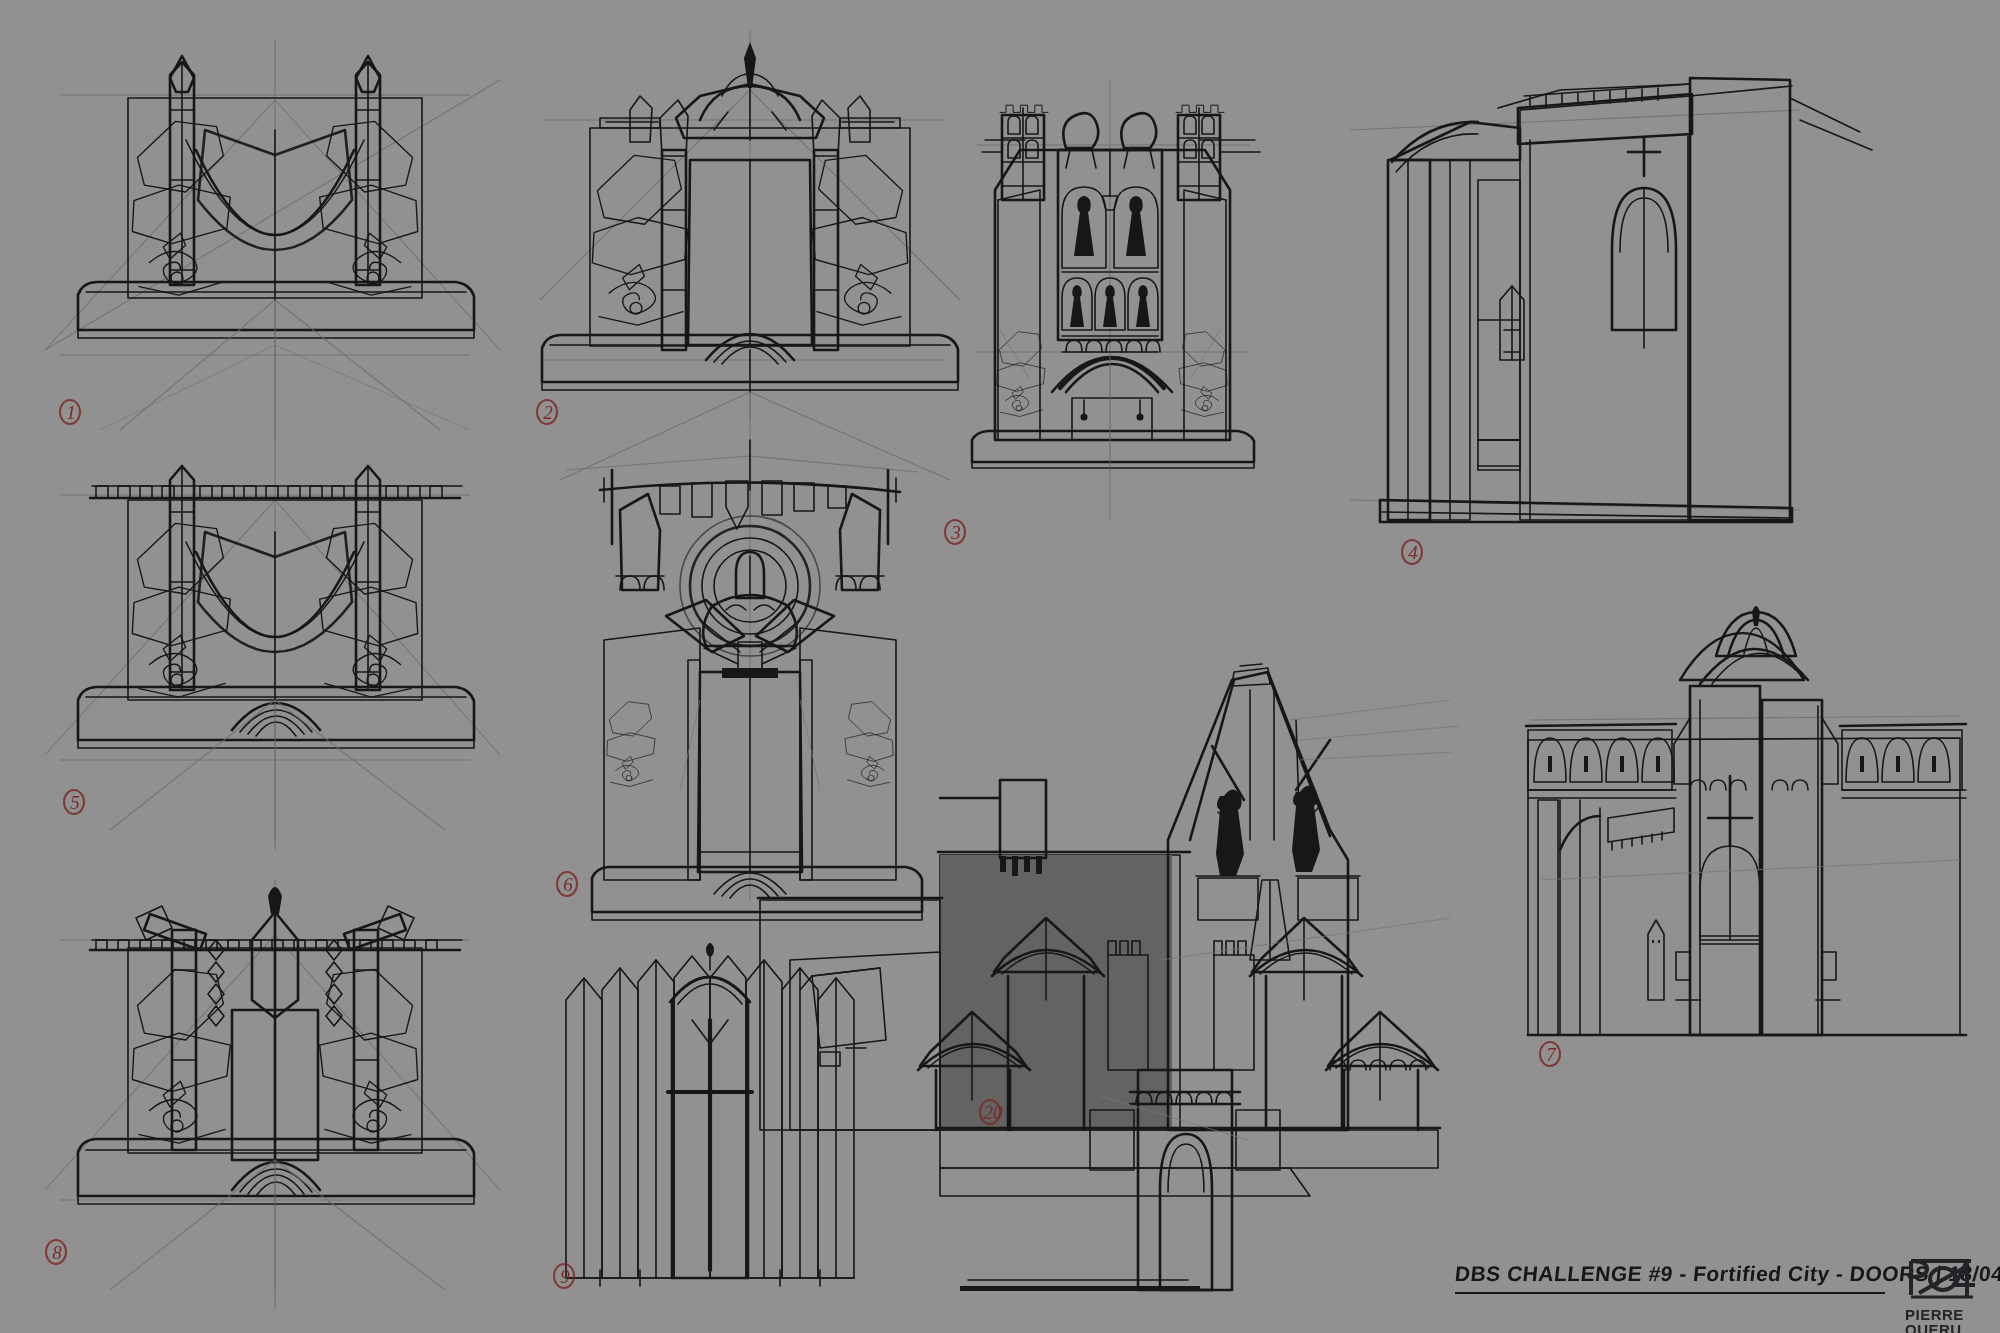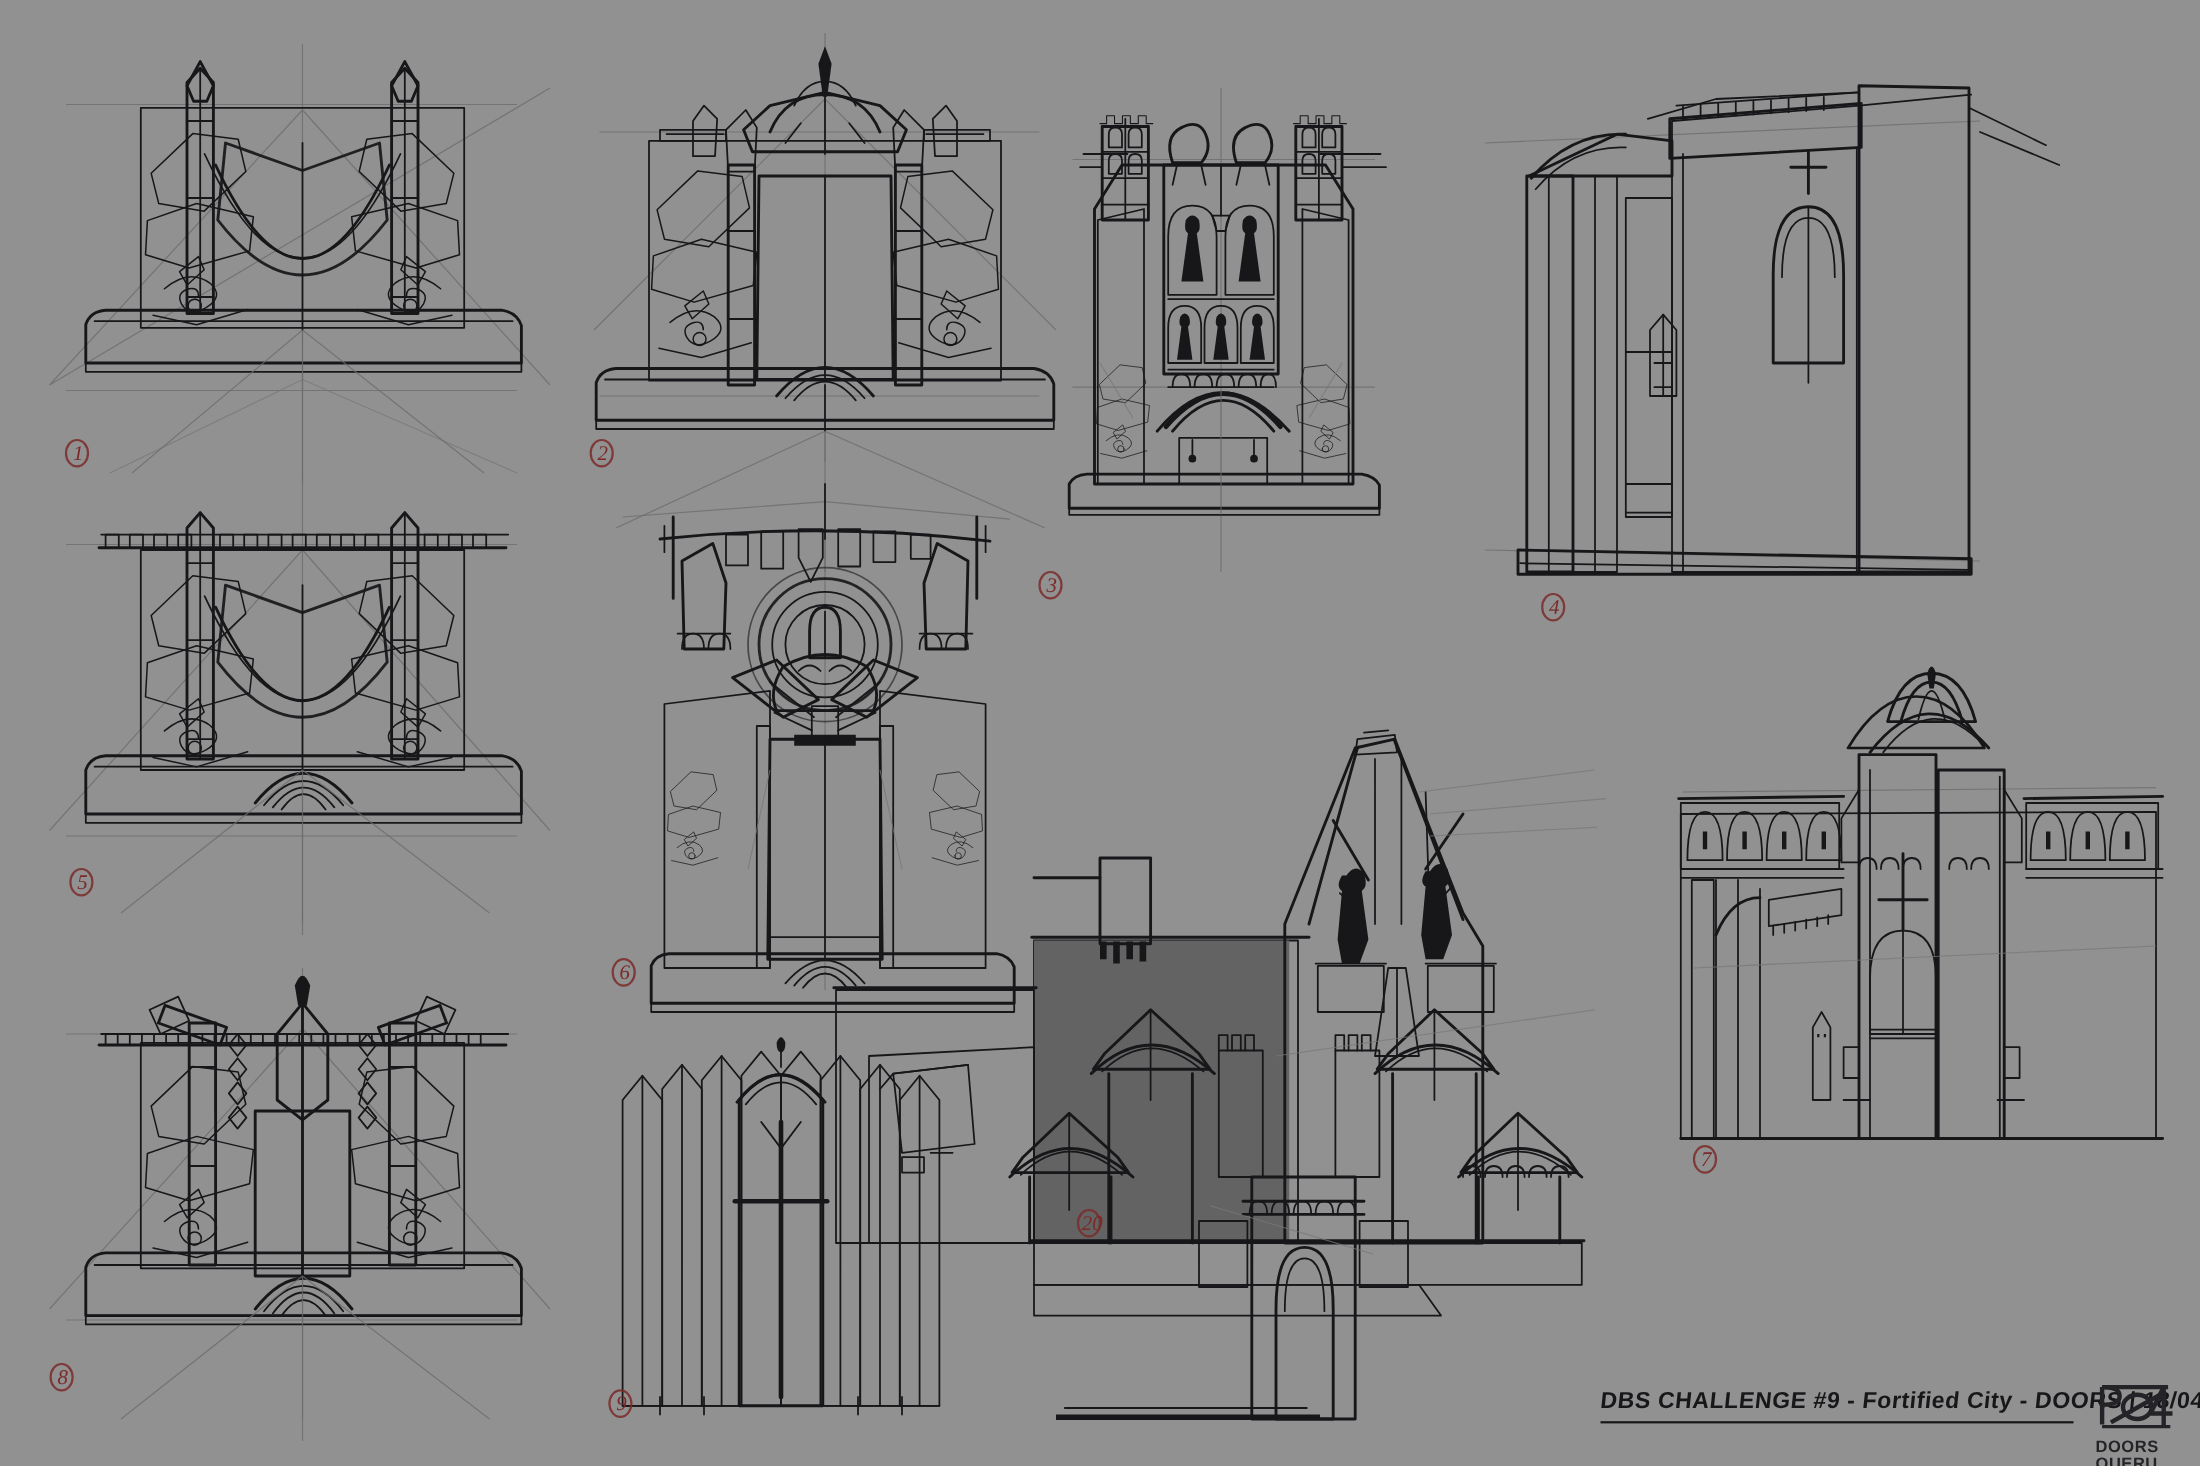--- a/index.html
+++ b/index.html
@@ -593,17 +593,17 @@
     <path d="M6 6 L66 6" stroke="#242428" stroke-width="4" fill="none"></path>
     <path d="M6 6 L6 40" stroke="#242428" stroke-width="4" fill="none"></path>
     <path d="M6 22 q16 0 16 -8 q0 -8 -16 -8" stroke="#242428" stroke-width="4" fill="none"></path>
     <ellipse cx="38" cy="24" rx="13" ry="11" stroke="#242428" stroke-width="4" fill="none"></ellipse>
     <path d="M62 6 L62 42" stroke="#242428" stroke-width="4" fill="none"></path>
     <path d="M50 30 L70 30" stroke="#242428" stroke-width="4" fill="none"></path>
     <path d="M62 6 L50 30" stroke="#242428" stroke-width="4" fill="none"></path>
     <path d="M14 38 L64 10" stroke="#242428" stroke-width="4" fill="none"></path>
     <path d="M6 42 L68 42" stroke="#242428" stroke-width="3" fill="none"></path>
   </svg>
-  <div class="name">DOORS</div>
+  <div class="name">PIERRE</div>
   <div class="name">QUERU</div>
 </div>
 
 </div>
 
 </body></html>

